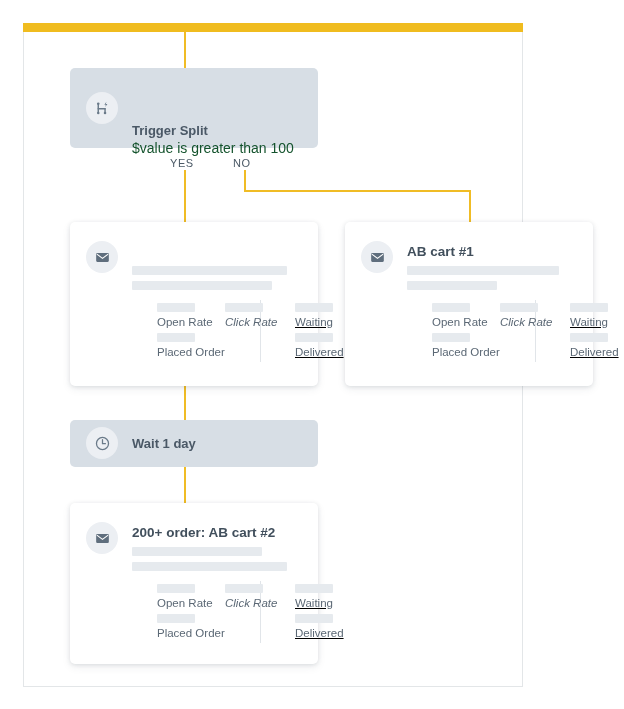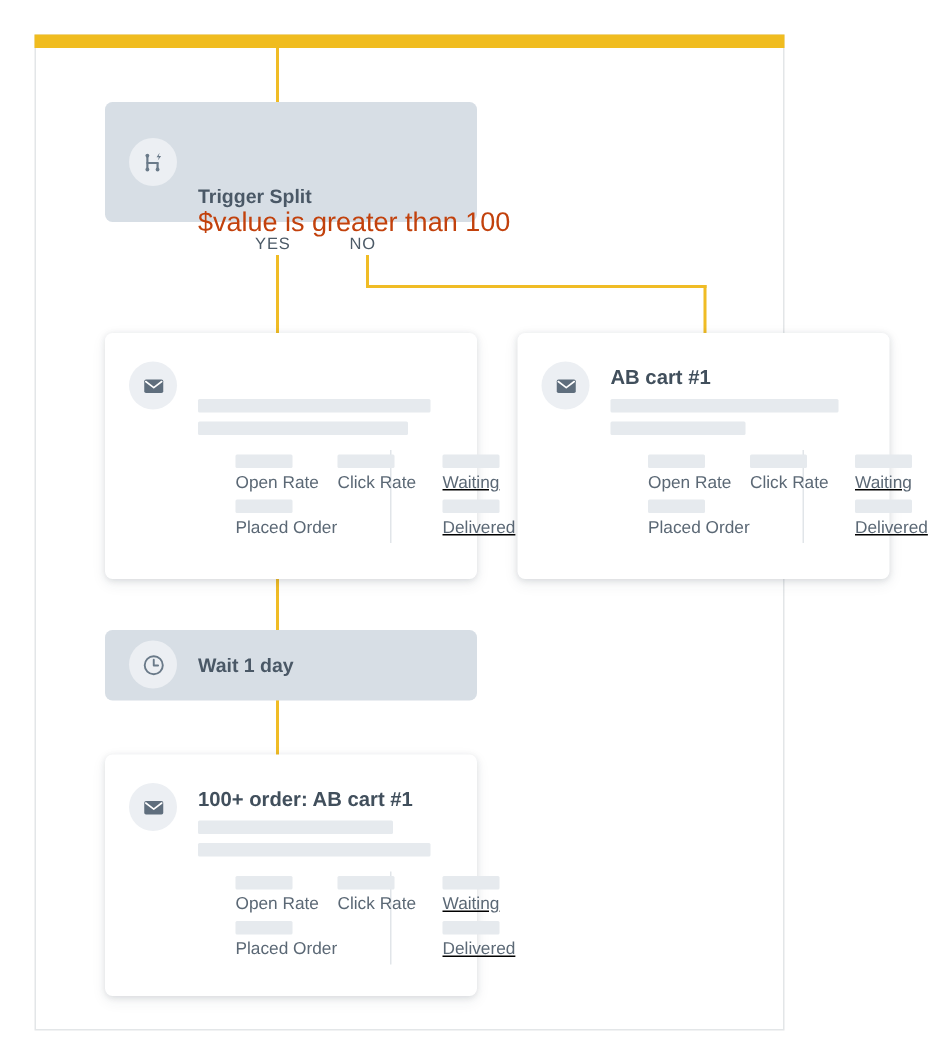--- a/index.html
+++ b/index.html
@@ -83,22 +83,22 @@
     left: 62px;
   }
   .gb-title {
     font-size: 13px;
     font-weight: bold;
     color: #4a5866;
     line-height: 17px;
     white-space: nowrap;
   }
   .gb-sub {
-    font-size: 18px;
-    color: #c2410c;
+    font-size: 14px;
+    color: #14532d;
     line-height: 18px;
     white-space: nowrap;
   }
 
   
   .card {
     position: absolute;
     background: #ffffff;
     border-radius: 5px;
     box-shadow: 0 1px 4px rgba(40,55,70,0.13), 0 3px 10px rgba(40,55,70,0.07);
@@ -155,21 +155,21 @@
     color: #5b6875;
     white-space: nowrap;
   }
   .metric-divider {
     position: absolute;
     width: 1px;
     background: #e1e5e9;
   }
 
   .col1 { left: 0px; }
-  .col2 { left: 68px; }
+  .col2 { left: 68px; font-style: italic; }
   .col3 { left: 138px; text-decoration: underline; }
   .row1 { top: 0px; }
   .row2 { top: 30px; }
 </style>
 </head>
 <body>
 
 <div id="canvas">
 
   <div class="flow-panel"></div>
@@ -299,21 +299,21 @@
     </div>
   </div>
 
   <div class="card" style="left:70px; top:503px; width:248px; height:161px;">
     <div class="icon-circle">
       <svg width="15" height="15" viewBox="0 0 18 18" aria-hidden="true">
         <rect x="1.4" y="3.6" width="15.2" height="10.8" rx="1.4" fill="#5f6e7d"></rect>
         <path d="M2.6 5.2 L9 10.1 L15.4 5.2" fill="none" stroke="#ffffff" stroke-width="1.3" stroke-linecap="round" stroke-linejoin="round"></path>
       </svg>
     </div>
-    <div class="card-title">100+ order: AB cart #1</div>
+    <div class="card-title">200+ order: AB cart #2</div>
     <div class="ph-bar" style="left:62px; top:44px; width:130px;"></div>
     <div class="ph-bar" style="left:62px; top:59px; width:155px;"></div>
 
     <div class="metrics">
       <div class="metric-divider" style="left:128px; top:-3px; height:62px;"></div>
 
       <div class="metric col1 row1">
         <div class="m-bar"></div>
         <div class="m-label">Open Rate</div>
       </div>

